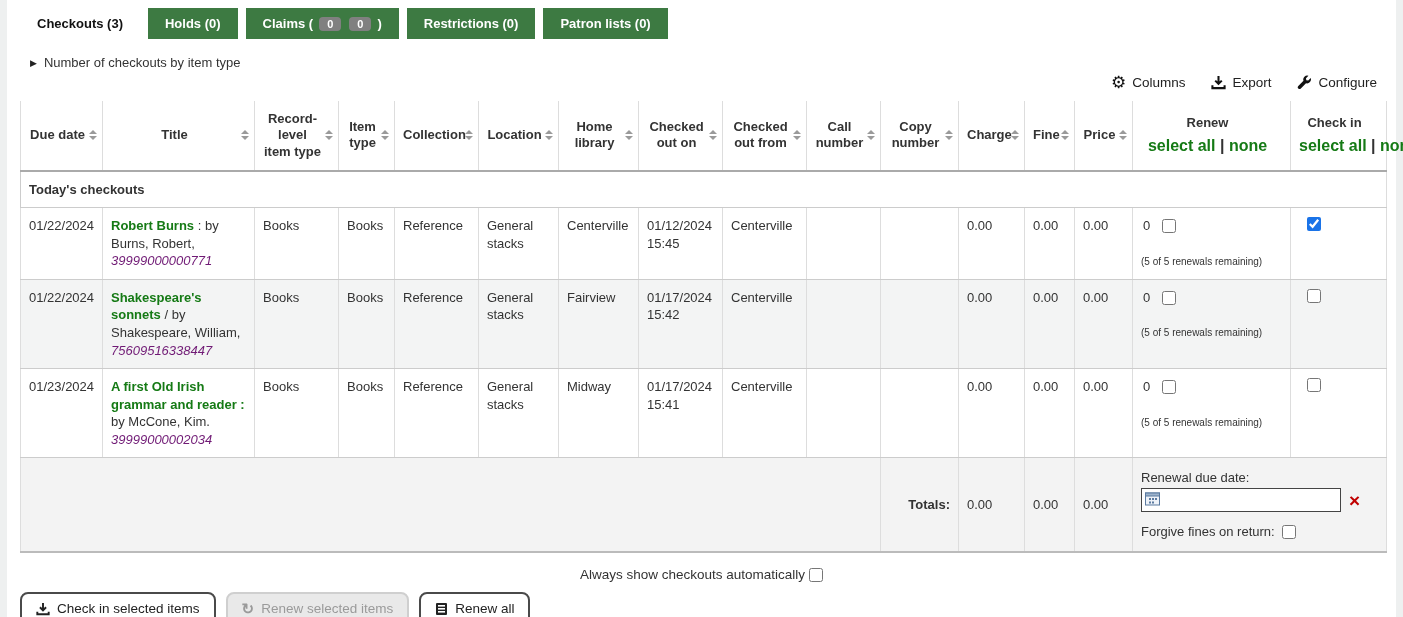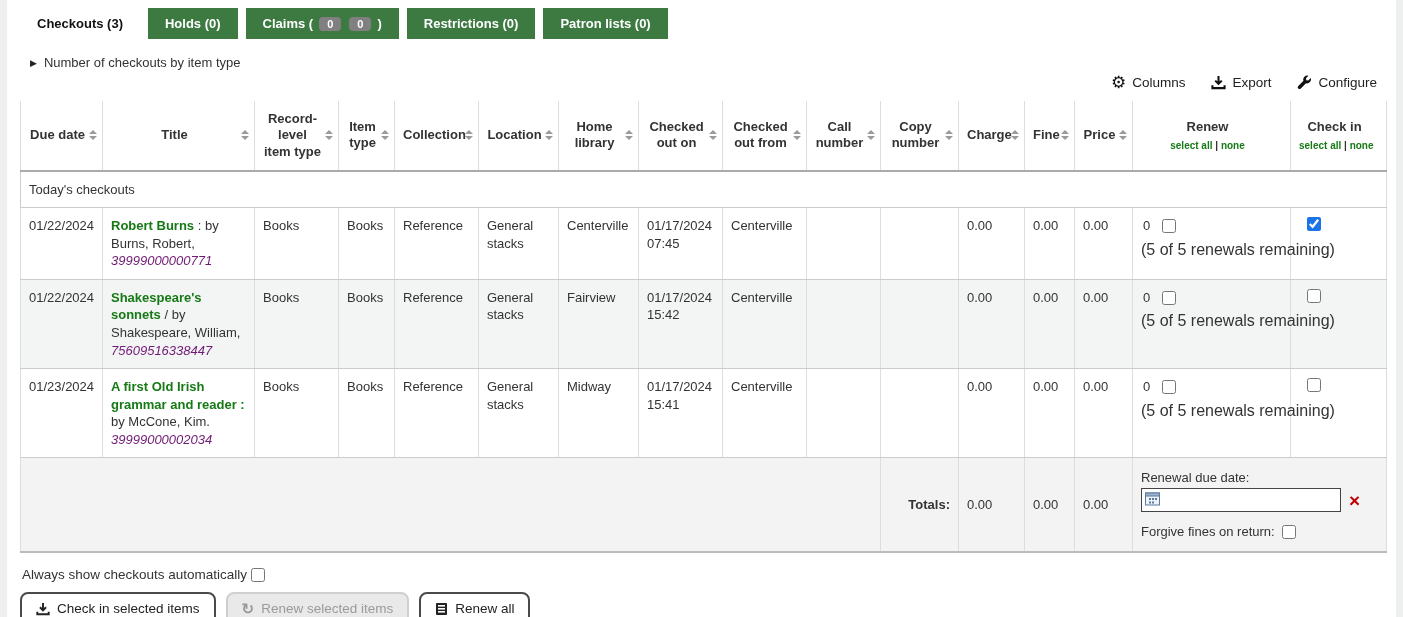--- a/index.html
+++ b/index.html
@@ -54,58 +54,58 @@
   .checkouts thead th {
     font-weight:bold; font-size:13px; color:#333; text-align:center;
     padding:10px 16px 10px 8px; vertical-align:middle; position:relative;
     border-bottom:2px solid #aaa; background:#fff; cursor:pointer; line-height:1.25;
   }
   .sort { position:absolute; right:5px; top:50%; transform:translateY(-50%);
           display:inline-flex; flex-direction:column; gap:2px; }
   .sort i { display:block; width:0; height:0; border-left:4px solid transparent; border-right:4px solid transparent; }
   .sort .up { border-bottom:4px solid #9a9a9a; }
   .sort .dn { border-top:4px solid #9a9a9a; }
-  .sel-links { font-size:10px; font-weight:bold; margin-top:5px; white-space:nowrap; }
+  .sel-links { font-size:16px; font-weight:bold; margin-top:5px; white-space:nowrap; }
   .green-link { color:#157a15; cursor:pointer; text-decoration:none; }
   .sel-links .bar { color:#333; }
 
   tr.group-row td {
-    background:#e0e0e0; font-weight:normal; color:#222;
+    background:#e0e0e0; font-weight:bold; color:#222;
     padding:7px 10px; border-bottom:1px solid #ccc; border-left:1px solid #ccc;
   }
 
   .checkouts tbody td {
     vertical-align:top; padding:9px 8px; border-bottom:1px solid #ccc;
     font-size:13px; color:#333; line-height:1.35; background:#fff;
   }
   .checkouts tbody tr.striped td { background:#f3f4f4; }
   td.money { text-align:left; padding-right:7px; }
 
   a.title-link { color:#157a15; font-weight:bold; text-decoration:none; cursor:pointer; }
   a.barcode-link { color:#701a75; text-decoration:none; cursor:pointer; display:inline-block;font-style:italic; }
 
   .renew-cell { text-align:left; padding-left:18px; }
   .renew-line { display:flex; align-items:center; gap:12px; padding-left:2px; }
-  .renew-note { font-size:16px; color:#333; margin-top:4px; white-space:nowrap; }
+  .renew-note { font-size:10px; color:#333; margin-top:20px; white-space:nowrap; }
   input[type="checkbox"] { width:14px; height:14px; accent-color:#1a73e8; cursor:pointer; margin:0; }
 
   
   tr.totals-row td { background:#f3f3f3; border-bottom:2px solid #bbb; padding:12px 8px; vertical-align:middle; }
   td.totals-label { text-align:right; font-weight:bold; padding-right:7px; }
   .renew-date-cell { vertical-align:top !important; }
   .rdd-label { margin-bottom:3px; }
   .rdd-line { display:flex; align-items:center; gap:8px; }
   .rdd-input-wrap { position:relative; width:200px; }
   .rdd-input { width:200px; height:24px; border:1px solid #444; background:#fff; padding:2px 4px 2px 24px; font-size:12px; }
   .cal-icon { position:absolute; left:4px; top:4px; }
   .clear-x { color:#c00000; font-weight:bold; font-size:19px; line-height:1; cursor:pointer; }
   .forgive-line { display:flex; align-items:center; gap:7px; margin-top:12px; }
 
   
-  .always-line { display:flex; align-items:center; gap:4px; margin:14px 2px 10px 2px; font-size:13.5px; }
+  .always-line { display:flex; align-items:center; gap:4px; margin:14px 2px 10px 2px; font-size:13.5px;justify-content:center; }
   .btn-row { display:flex; gap:10px; margin-top:6px; }
   .btn {
     display:flex; align-items:center; gap:7px;
     background:#fff; border:2px solid #4a4a4a; border-radius:8px;
     padding:7px 14px; font-size:13.5px; color:#222; cursor:pointer;
     font-family:"Liberation Sans", sans-serif;
   }
   .btn.disabled { background:#e9e9e9; border-color:#cfcfcf; color:#9a9a9a; cursor:default; }
   .btn svg { display:block; }
   .refresh-glyph { font-size:15px; line-height:1; font-weight:bold; }
@@ -269,21 +269,21 @@
         <td>01/22/2024</td>
         <td>
           <a class="title-link">Robert Burns</a><span> : </span><span>by Burns, Robert,</span>
           <a class="barcode-link">39999000000771</a>
         </td>
         <td>Books</td>
         <td>Books</td>
         <td>Reference</td>
         <td>General stacks</td>
         <td>Centerville</td>
-        <td>01/17/2024 07:45</td>
+        <td>01/12/2024 15:45</td>
         <td>Centerville</td>
         <td></td>
         <td></td>
         <td class="money">0.00</td>
         <td class="money">0.00</td>
         <td class="money">0.00</td>
         <td class="renew-cell">
           <div class="renew-line">
             <span>0</span>
             <input type="checkbox" style="">

